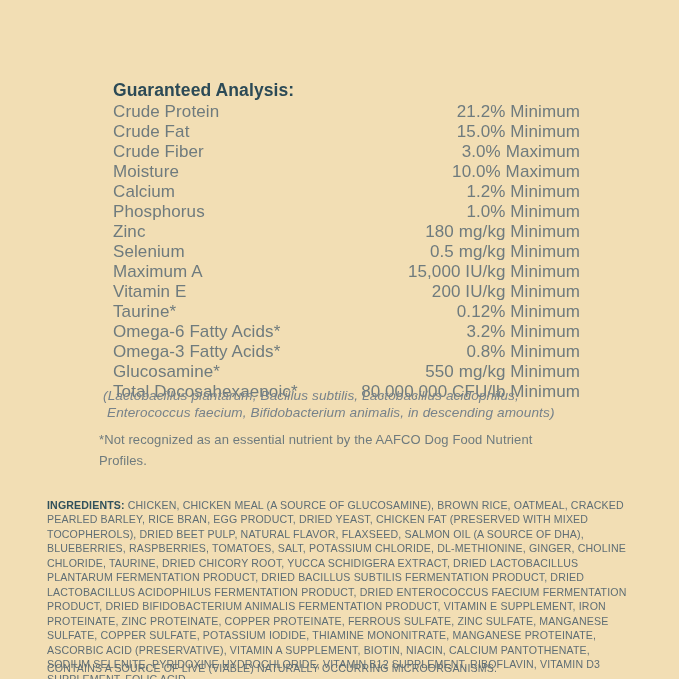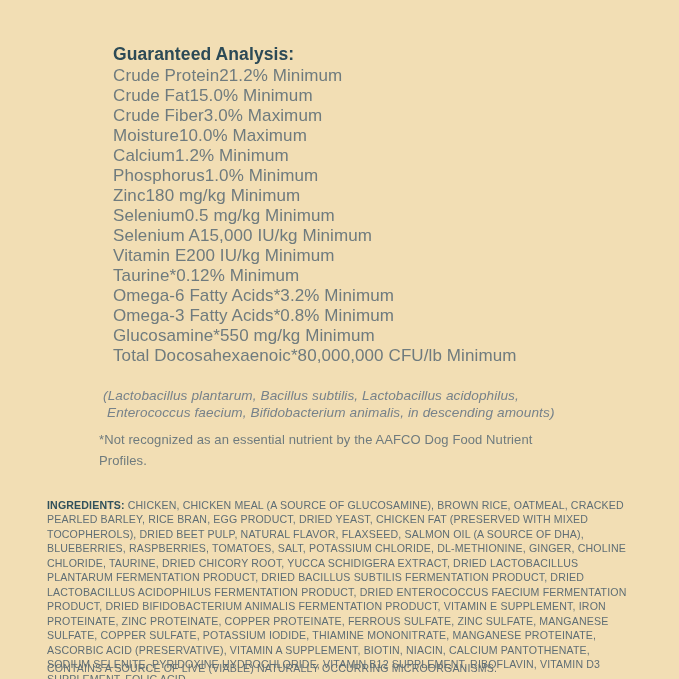--- a/index.html
+++ b/index.html
@@ -22,24 +22,26 @@
     top: 43px;
     width: 467px;
     color: #6f7b7e;
   }
   .ga-title {
     font-size: 17.5px;
     font-weight: bold;
     color: #2c4a56;
     line-height: 22px;
     letter-spacing: 0.1px;
+    margin-top: 36px;
   }
   .ga-rows { margin-top: 1px; }
   .ga-row {
     display: flex;
+    justify-content: space-between;
     font-size: 17px;
     line-height: 20px;
     letter-spacing: 0.1px;
   }
   .ga-label { white-space: nowrap; }
   .ga-value { white-space: nowrap; text-align: right; }
 
   
   .ga-note {
     position: absolute;
@@ -141,21 +143,21 @@
           <span class="ga-label">Zinc</span>
           <span class="ga-value">180 mg/kg Minimum</span>
         </div>
 
         <div class="ga-row">
           <span class="ga-label">Selenium</span>
           <span class="ga-value">0.5 mg/kg Minimum</span>
         </div>
 
         <div class="ga-row">
-          <span class="ga-label">Selenium A</span>
+          <span class="ga-label">Maximum A</span>
           <span class="ga-value">15,000 IU/kg Minimum</span>
         </div>
 
         <div class="ga-row">
           <span class="ga-label">Vitamin E</span>
           <span class="ga-value">200 IU/kg Minimum</span>
         </div>
 
         <div class="ga-row">
           <span class="ga-label">Taurine*</span>

